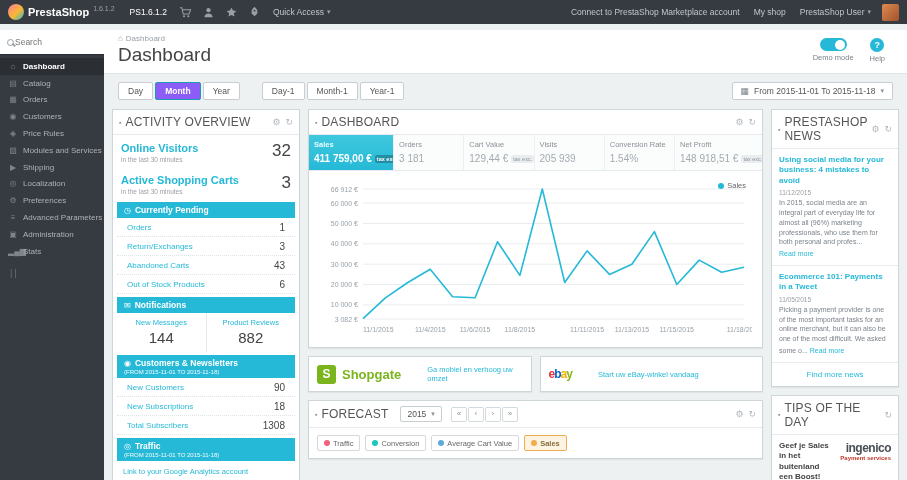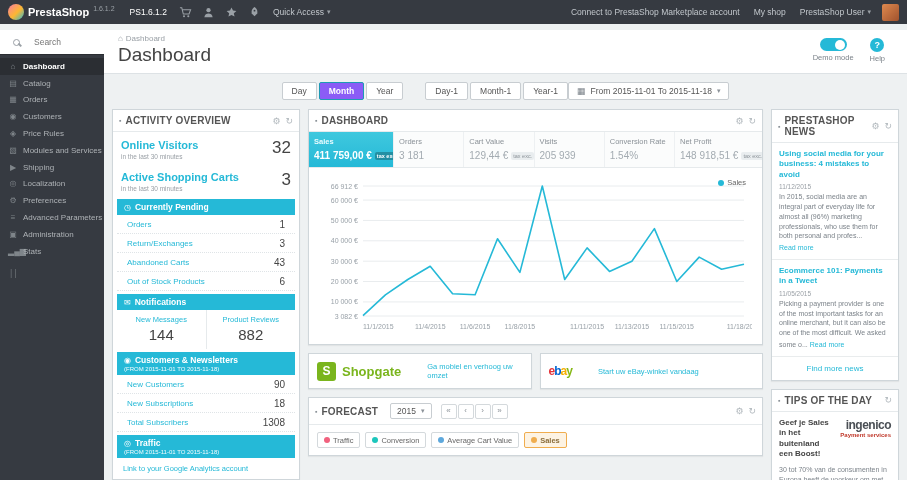--- a/index.html
+++ b/index.html
@@ -16,21 +16,21 @@
   .top-link{font-size:8.5px;color:#c2c7cc;padding:0 7px;cursor:pointer;text-decoration:none;display:flex;align-items:center;gap:3px;height:30px}
   .shop-ver{color:#fff}
   .top-icon{padding:0 5px;display:flex;align-items:center;cursor:pointer}
   .caret{font-size:7px;color:#9aa0a6}
   .caret.dark{color:#8b9298}
   .top-right{margin-left:auto;display:flex;align-items:center}
   .avatar{width:17px;height:17px;border-radius:2px;background:linear-gradient(135deg,#e08a4f,#a0522d);margin:0 8px 0 4px}
 
   
   .sidebar{position:absolute;top:30px;left:0;width:104px;bottom:0;background:#363a41;z-index:10}
-  .side-search{display:flex;align-items:center;background:#fff;height:25px;padding:0 13px;gap:14px;border-bottom:1px solid #2a2d32}
+  .side-search{display:flex;align-items:center;background:#fff;height:25px;padding:0 7px;gap:1px;border-bottom:1px solid #2a2d32}
   .mag{position:relative;width:7px;height:7px;border:1.5px solid #9aa0a6;border-radius:50%;display:inline-block;flex:none}
   .mag::after{content:"";position:absolute;width:4px;height:1.5px;background:#9aa0a6;transform:rotate(45deg);right:-3px;bottom:-1px}
   .side-search input{border:none;outline:none;width:68px;font-size:8.5px;color:#555;font-family:"Liberation Sans",sans-serif;background:transparent}
   .side-menu{list-style:none;padding-top:3px}
   .side-item{display:flex;align-items:center;gap:5px;padding:0 8px;height:16.8px;font-size:8px;color:#aeb2b6;cursor:pointer;white-space:nowrap;overflow:hidden}
   .side-item.active{background:#2b2e33;color:#fff;font-weight:bold}
   .side-icon{width:10px;font-size:8px;color:#7f858a;text-align:center;flex:none}
   .side-collapse{color:#6b7075;font-size:9px;padding:8px 10px;letter-spacing:2px;cursor:pointer}
 
   
@@ -38,33 +38,33 @@
   .page-head{background:#fff;border-bottom:1px solid #dde2e5;padding:4px 14px 7px;display:flex;justify-content:space-between}
   .breadcrumb{font-size:8px;color:#9aa0a6;display:flex;gap:3px;align-items:center;cursor:pointer}
   .page-title{font-size:19px;font-weight:400;color:#444;margin-top:1px}
   .head-right{display:flex;gap:16px;align-items:center;padding-right:8px}
   .head-ctl{display:flex;flex-direction:column;align-items:center;gap:2px}
   .toggle{width:27px;height:13px;border-radius:7px;background:#25b9d7;position:relative;cursor:pointer;display:inline-block}
   .toggle .knob{position:absolute;right:1.5px;top:1.5px;width:10px;height:10px;border-radius:50%;background:#fff}
   .ctl-label{font-size:7.5px;color:#7c838a}
   .help-circle{width:14px;height:14px;border-radius:50%;background:#25b9d7;color:#fff;font-size:9px;display:flex;align-items:center;justify-content:center;font-weight:bold;cursor:pointer}
 
-  .toolbar{display:flex;align-items:center;justify-content:center;padding:8px 14px 7px}
+  .toolbar{display:flex;align-items:center;justify-content:space-between;padding:8px 14px 7px}
   .btn-group{display:flex;gap:2px}
   .range-btn{font-family:"Liberation Sans",sans-serif;font-size:8.5px;padding:3px 9px;background:#fff;border:1px solid #c8cdd1;color:#555;border-radius:2px;cursor:pointer}
   .range-btn:nth-child(4){margin-left:20px}
   .range-btn.active{background:#8b5cf6;border-color:#1e9ab5;color:#fff;font-weight:bold}
   .date-btn{display:flex;align-items:center;gap:5px;background:#fff;border:1px solid #c8cdd1;border-radius:2px;font-size:8.5px;color:#555;padding:3px 8px;cursor:pointer}
   .cal-icon{color:#7c838a;font-size:9px}
 
   .columns{display:flex;gap:8px;padding:2px 8px 0;align-items:flex-start}
   .panel{background:#fff;border:1px solid #cfd6da;box-shadow:0 1px 1px rgba(0,0,0,.05)}
   .panel-header{display:flex;align-items:center;gap:4px;padding:5px 6px;border-bottom:1px solid #e6eaec;color:#555}
   .ph-icon{font-size:7px;color:#8b9298}
-  .ph-title{font-size:10px;font-weight:bold;letter-spacing:.2px}
+  .ph-title{font-size:12px;font-weight:normal;letter-spacing:.2px}
   .ph-tools{margin-left:auto;display:flex;gap:5px;color:#b0b7bc;font-size:9px}
   .ph-tools span{cursor:pointer}
 
   .activity{width:188px;flex:none}
   .col-mid{width:455px;flex:none;display:flex;flex-direction:column;gap:8px}
   .col-right{width:128px;flex:none;display:flex;flex-direction:column;gap:8px}
 
   
   .act-stat{display:flex;justify-content:space-between;align-items:flex-start;padding:7px 8px 4px}
   .cyan-link{color:#25b9d7;text-decoration:none;cursor:pointer}

